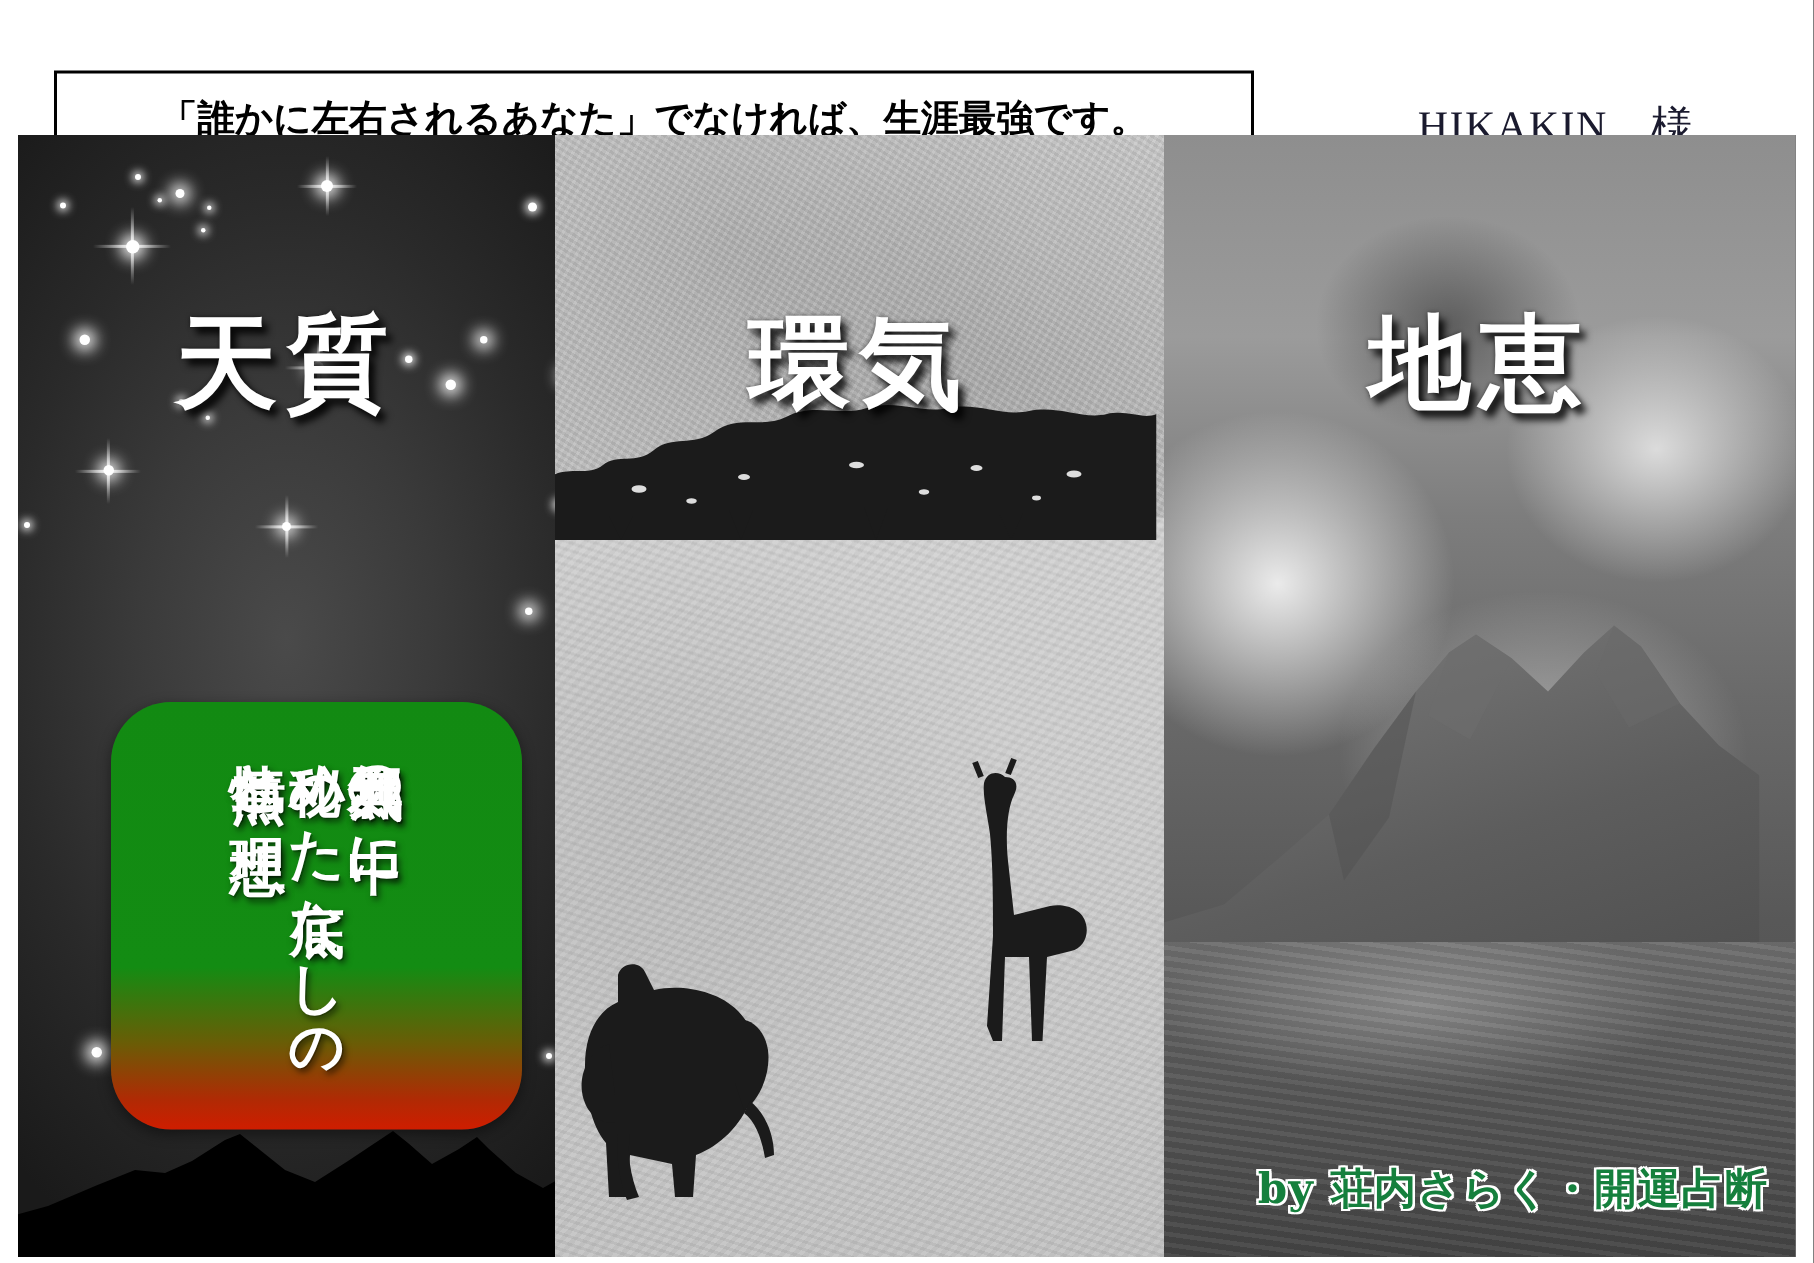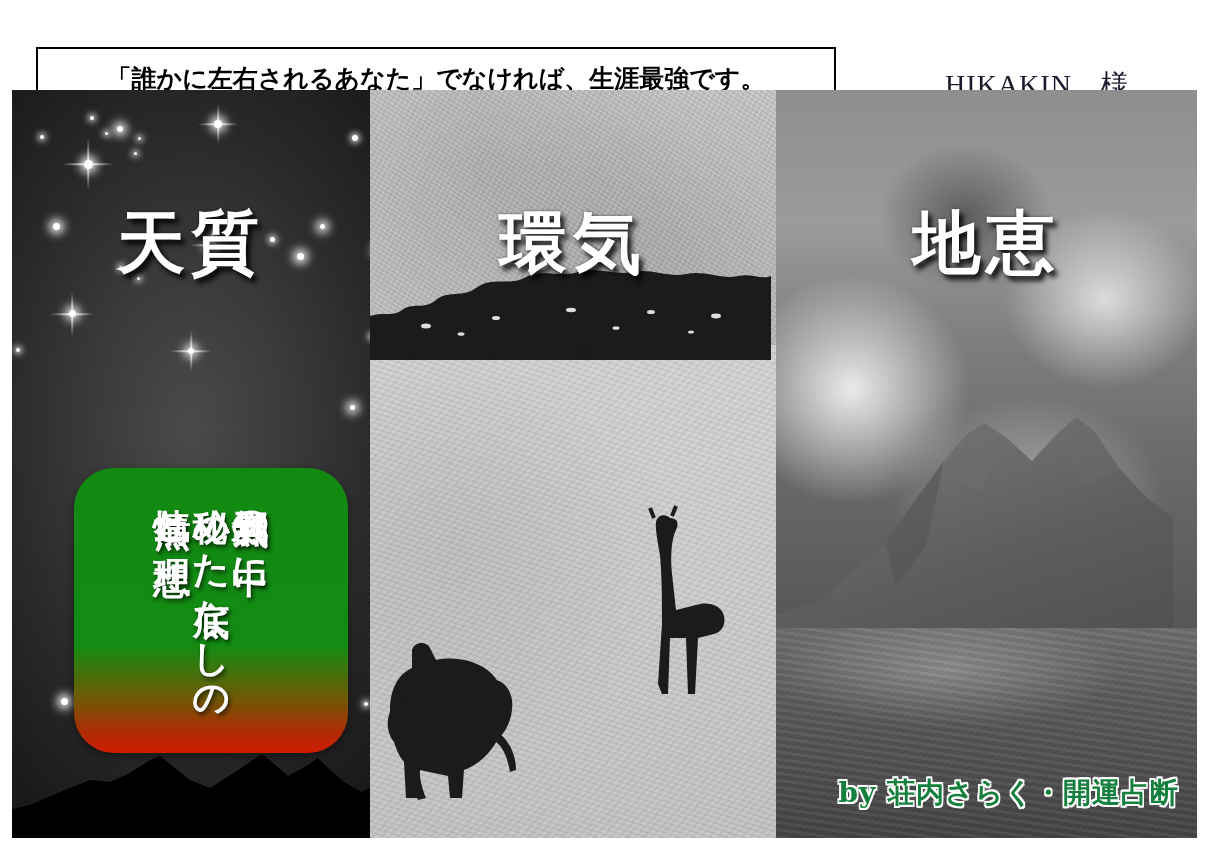--- a/index.html
+++ b/index.html
@@ -18,21 +18,21 @@
     display:flex;align-items:center;justify-content:center;
   }
   #headline-text{
     font-family:"DejaVu Serif","Liberation Serif",serif;
     font-weight:bold;font-size:25px;color:#000;letter-spacing:0px;
     white-space:nowrap;line-height:1;
   }
 
   #recipient{
     position:absolute;left:900px;top:32px;width:275px;height:48px;
-    border-bottom:3px solid #eab308;box-sizing:border-box;
+    border-bottom:5px solid #eab308;box-sizing:border-box;
     display:flex;align-items:center;justify-content:center;text-decoration:underline;
   }
   #recipient-text{
     font-family:"Liberation Serif","DejaVu Serif",serif;
     font-size:28px;color:#1a1a2e;letter-spacing:1px;white-space:nowrap;
   }
 
   
   #canvas{
     position:absolute;left:12px;top:90px;width:1185px;height:748px;

